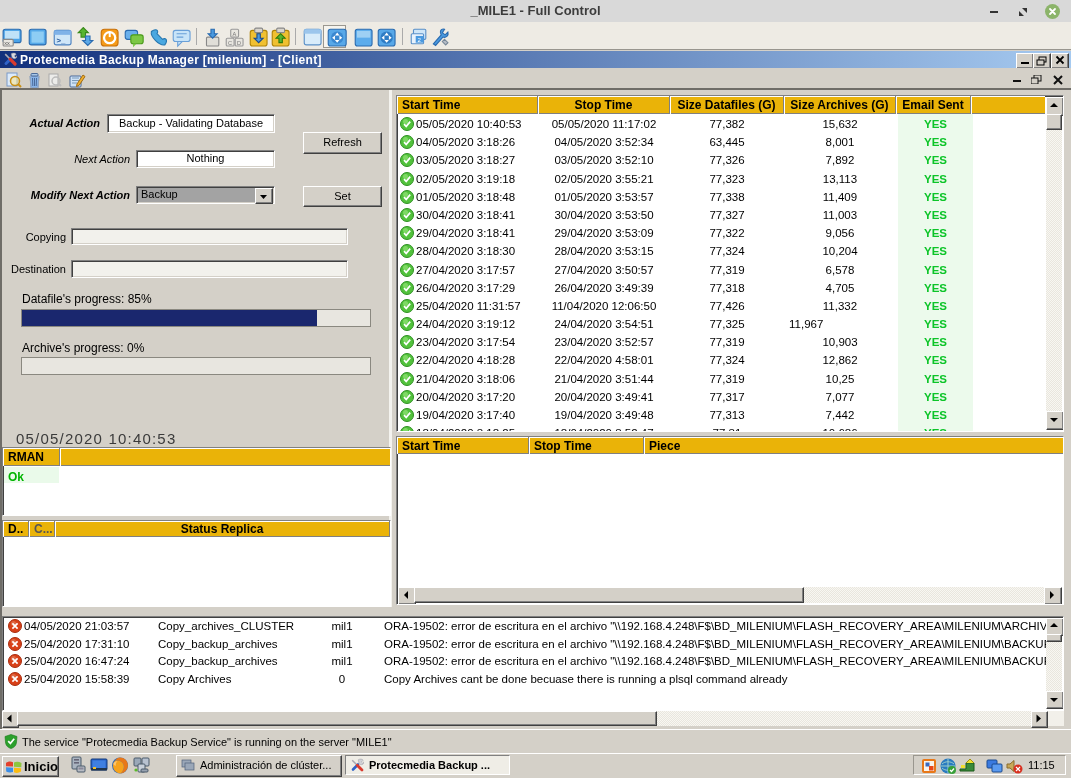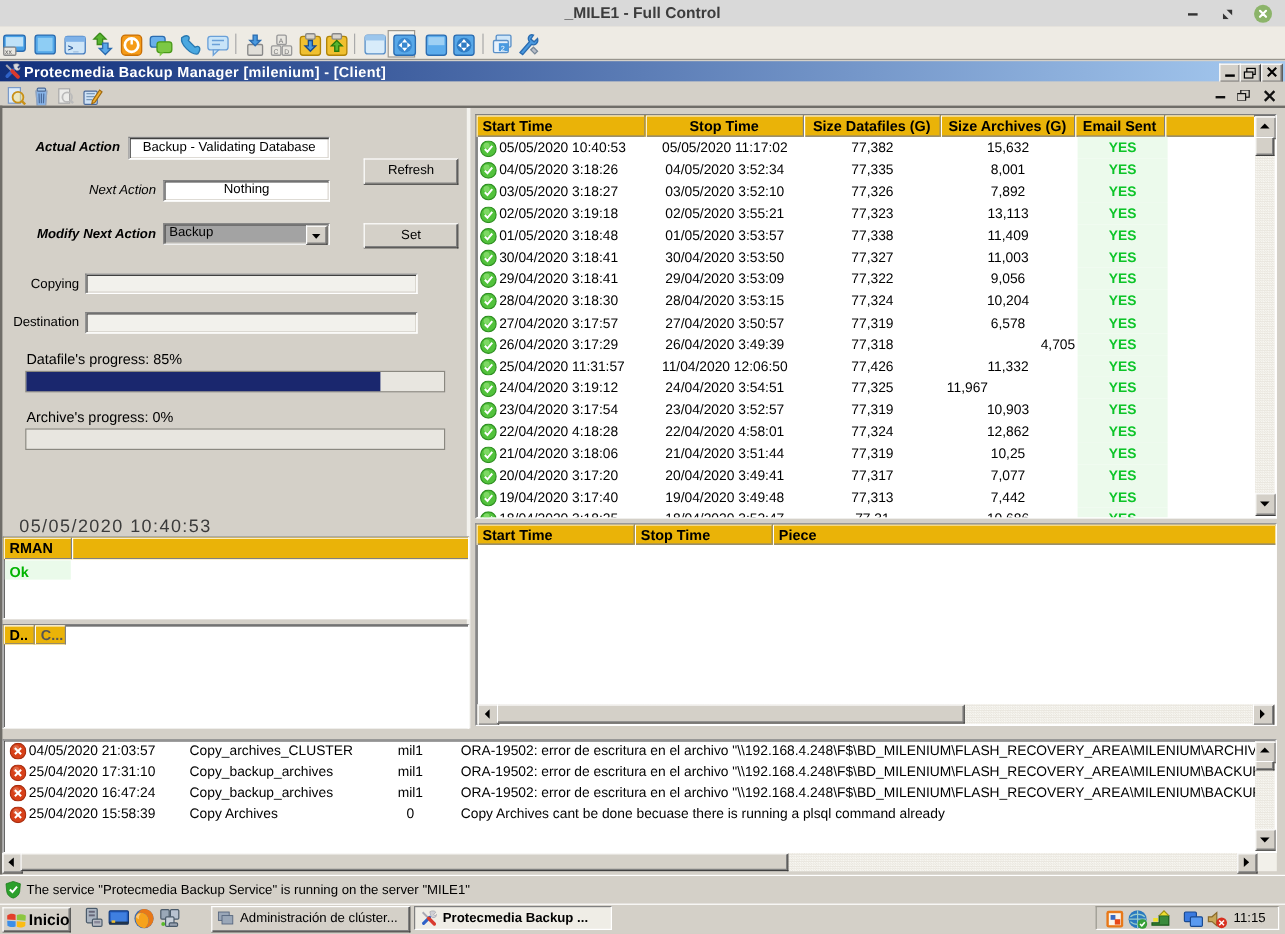--- a/index.html
+++ b/index.html
@@ -273,20 +273,21 @@
  <div style="position:relative;height:17px">
    <div style="position:absolute;left:1px;top:1px;width:55px;height:16px;background:#eafaea"></div>
    <div style="position:absolute;left:5px;top:4px;font-weight:bold;font-size:12px;color:#00b400">Ok</div>
  </div>
 </div>
 
 <div class="abs sunk" style="left:2px;top:520px;width:389px;height:87px;background:#fff;box-sizing:border-box">
  <div style="display:flex;height:16px">
    <div class="hcell" style="width:26px">D..</div>
    <div class="hcell" style="width:26px;color:#555">C...</div>
+   <div class="hcell" style="flex:1;justify-content:center;padding-left:0">Status Replica</div>
  </div>
 </div>
 
 <div class="abs sunk" style="left:396px;top:95px;width:668px;height:337px;background:#fff;box-sizing:border-box;overflow:hidden">
  <div style="display:flex;height:18px">
    <div class="hcell" style="width:141px">Start Time</div>
    <div class="hcell" style="width:132px;justify-content:center;padding-left:0">Stop Time</div>
    <div class="hcell" style="width:114px;justify-content:center;padding-left:0">Size Datafiles (G)</div>
    <div class="hcell" style="width:112px;justify-content:center;padding-left:0">Size Archives (G)</div>
    <div class="hcell" style="width:75px;justify-content:center;padding-left:0">Email Sent</div>
@@ -311,21 +312,21 @@
       <div style="position:relative;height:18.2px;font-size:11.5px">
         <div style="position:absolute;left:501px;top:0;width:75px;height:100%;background:#ecfaec"></div>
         <svg width="14" height="14" style="position:absolute;left:3px;top:3px">
           <circle cx="7" cy="7" r="6.5" fill="#52c23c"></circle>
           <circle cx="7" cy="7" r="6.5" fill="none" stroke="#2f9022"></circle>
           <circle cx="5.5" cy="4.5" r="2.5" fill="#8ade6e" fill-opacity="0.8"></circle>
           <path d="M4 7.2 L6.2 9.4 L10.2 4.6" stroke="#fff" stroke-width="1.7" fill="none"></path>
         </svg>
         <div style="position:absolute;left:19px;top:4px">04/05/2020 3:18:26</div>
         <div style="position:absolute;left:141px;top:4px;width:132px;text-align:center">04/05/2020 3:52:34</div>
-        <div style="position:absolute;left:273px;top:4px;width:114px;text-align:center">77,335</div>
+        <div style="position:absolute;left:273px;top:4px;width:114px;text-align:center">63,445</div>
         <div style="position:absolute;left:387px;top:4px;width:112px;text-align:center">8,001</div>
         <div style="position:absolute;left:501px;top:4px;width:75px;text-align:center;font-weight:bold;color:#0cc428">YES</div>
       </div>
       <div style="position:relative;height:18.2px;font-size:11.5px">
         <div style="position:absolute;left:501px;top:0;width:75px;height:100%;background:#ecfaec"></div>
         <svg width="14" height="14" style="position:absolute;left:3px;top:3px">
           <circle cx="7" cy="7" r="6.5" fill="#52c23c"></circle>
           <circle cx="7" cy="7" r="6.5" fill="none" stroke="#2f9022"></circle>
           <circle cx="5.5" cy="4.5" r="2.5" fill="#8ade6e" fill-opacity="0.8"></circle>
           <path d="M4 7.2 L6.2 9.4 L10.2 4.6" stroke="#fff" stroke-width="1.7" fill="none"></path>
@@ -424,21 +425,21 @@
         <div style="position:absolute;left:501px;top:0;width:75px;height:100%;background:#ecfaec"></div>
         <svg width="14" height="14" style="position:absolute;left:3px;top:3px">
           <circle cx="7" cy="7" r="6.5" fill="#52c23c"></circle>
           <circle cx="7" cy="7" r="6.5" fill="none" stroke="#2f9022"></circle>
           <circle cx="5.5" cy="4.5" r="2.5" fill="#8ade6e" fill-opacity="0.8"></circle>
           <path d="M4 7.2 L6.2 9.4 L10.2 4.6" stroke="#fff" stroke-width="1.7" fill="none"></path>
         </svg>
         <div style="position:absolute;left:19px;top:4px">26/04/2020 3:17:29</div>
         <div style="position:absolute;left:141px;top:4px;width:132px;text-align:center">26/04/2020 3:49:39</div>
         <div style="position:absolute;left:273px;top:4px;width:114px;text-align:center">77,318</div>
-        <div style="position:absolute;left:387px;top:4px;width:112px;text-align:right">4,705</div>
+        <div style="position:absolute;left:387px;top:4px;width:112px;text-align:center">4,705</div>
         <div style="position:absolute;left:501px;top:4px;width:75px;text-align:center;font-weight:bold;color:#0cc428">YES</div>
       </div>
       <div style="position:relative;height:18.2px;font-size:11.5px">
         <div style="position:absolute;left:501px;top:0;width:75px;height:100%;background:#ecfaec"></div>
         <svg width="14" height="14" style="position:absolute;left:3px;top:3px">
           <circle cx="7" cy="7" r="6.5" fill="#52c23c"></circle>
           <circle cx="7" cy="7" r="6.5" fill="none" stroke="#2f9022"></circle>
           <circle cx="5.5" cy="4.5" r="2.5" fill="#8ade6e" fill-opacity="0.8"></circle>
           <path d="M4 7.2 L6.2 9.4 L10.2 4.6" stroke="#fff" stroke-width="1.7" fill="none"></path>
         </svg>

